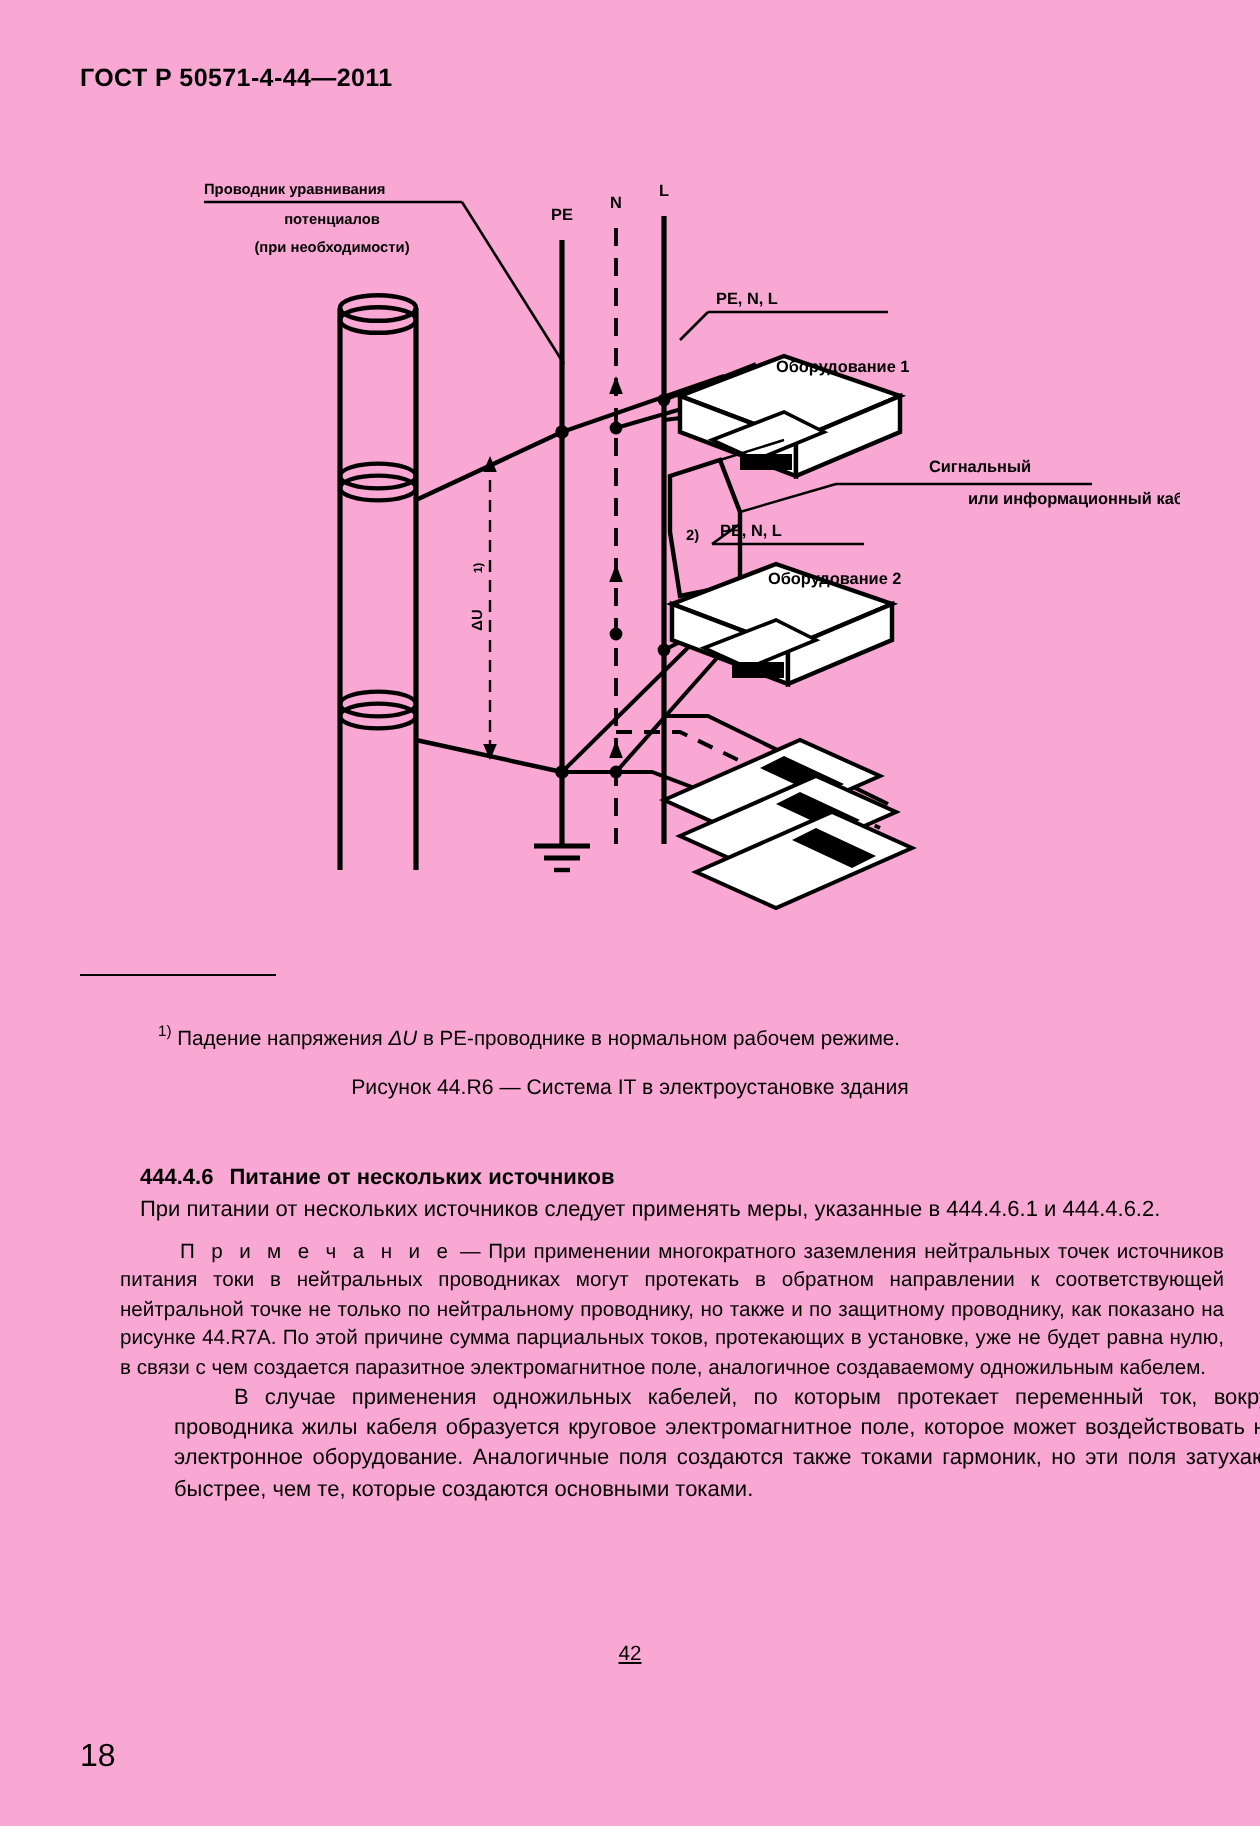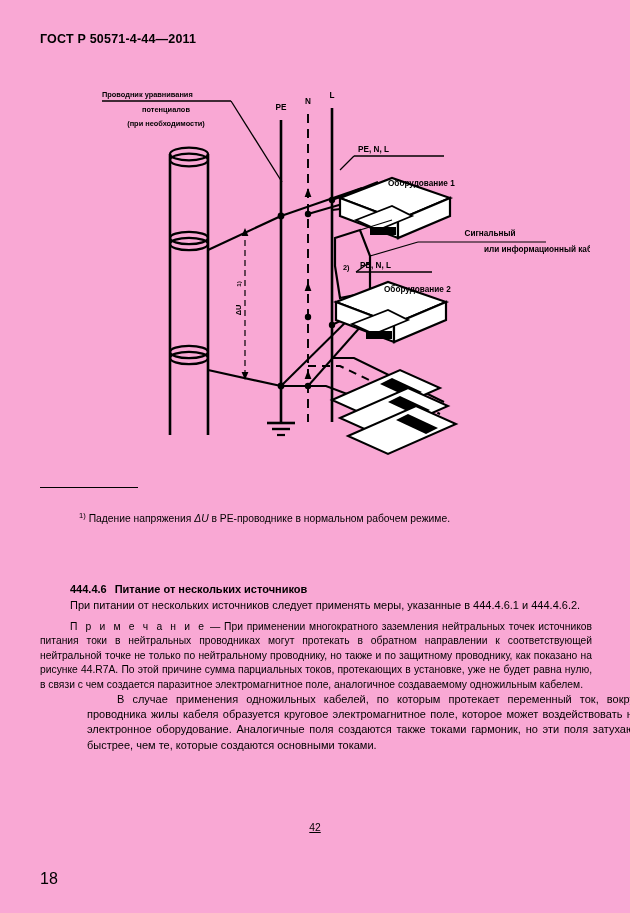--- a/index.html
+++ b/index.html
@@ -87,20 +87,21 @@
     font-size: 11px;
     line-height: 15.2px;
     text-align: justify;
   }
   .para.p-intro { top: 598px; text-indent: 30px; }
   .para.p-note {
     top: 620px;
     font-size: 10.3px;
     line-height: 14.4px;
     text-indent: 30px;
+    margin-left: 20px;
   }
   .note-lead { letter-spacing: 2.2px; }
   .para.p-last { top: 692px; text-indent: 30px; margin-left: 47px; }
 
   
   .pg-left {
     position: absolute;
     left: 40px;
     top: 870px;
     font-size: 16px;
@@ -287,20 +288,21 @@
   </div>
 
   <div class="footnote-rule"></div>
 
   <div class="footnotes">
     <p class="fn-indent"><sup class="fn">1)</sup> <span>Падение напряжения</span>
       <span class="ital">ΔU</span>
       <span>в PE-проводнике в нормальном рабочем режиме.</span></p>
   </div>
 
+  <div class="fig-caption">Рисунок 44.R6 — Система IT в электроустановке здания</div>
 
   <div class="sec-head">
     <span class="num">444.4.6</span><span>Питание от нескольких источников</span>
   </div>
 
   <div class="para p-intro">При питании от нескольких источников следует применять меры, указанные в 444.4.6.1 и 444.4.6.2.</div>
 
   <div class="para p-note">
     <span class="note-lead">П р и м е ч а н и е</span><span> — </span><span>При применении многократного заземления нейтральных точек источников питания токи в нейтральных проводниках могут протекать в обратном направлении к соответствующей нейтральной точке не только по нейтральному проводнику, но также и по защитному проводнику, как показано на рисунке 44.R7A. По этой причине сумма парциальных токов, протекающих в установке, уже не будет равна нулю, в связи с чем создается паразитное электромагнитное поле, аналогичное создаваемому одножильным кабелем.</span>
   </div>

